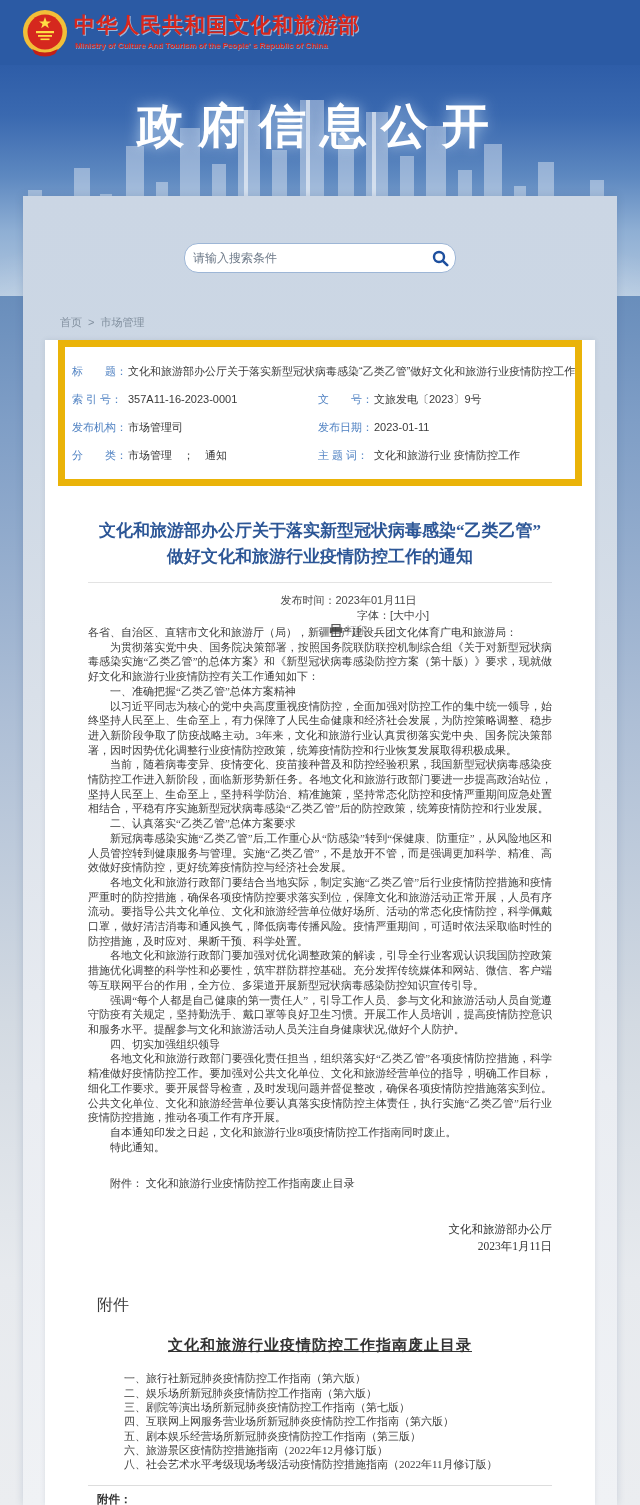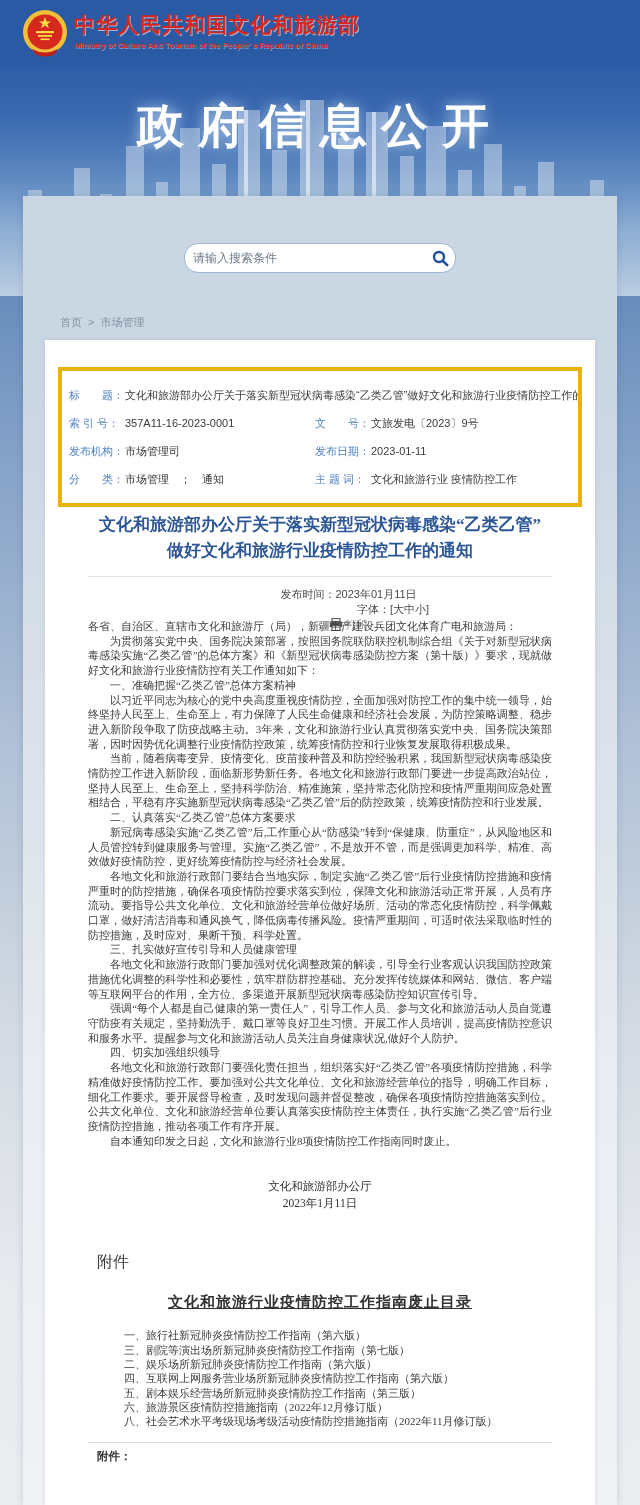--- a/index.html
+++ b/index.html
@@ -32,42 +32,42 @@
     display:flex;align-items:center;padding:0 6px;box-sizing:border-box;}
   .search-box input{border:none;outline:none;flex:1;font-size:12px;color:#333;background:transparent;
     font-family:"Liberation Sans",sans-serif;}
   .search-box input::placeholder{color:#6f7b8a;}
   .search-icon{width:17px;height:17px;flex-shrink:0;cursor:pointer;}
   .breadcrumb{margin:42px 16px 0 37px;font-size:11px;color:#82909f;height:13px;}
   .breadcrumb .sep{margin:0 6px;}
   
   .card{margin:12px 22px 0;background:#ffffff;height:1165px;box-sizing:border-box;box-shadow:0 0 5px rgba(60,80,110,.12);}
   
-  .meta-table{border:4px solid #eab308;margin:0 13px;padding:10px 0;font-size:11px;position:relative;top:27px;}
+  .meta-table{border:7px solid #eab308;margin:0 13px;padding:10px 0;font-size:11px;position:relative;top:0;}
   .meta-row{display:flex;height:28px;align-items:center;}
   .meta-label{color:#4f81c2;padding-left:7px;width:56px;flex-shrink:0;white-space:nowrap;}
   .meta-value{color:#3a3a3a;white-space:nowrap;overflow:hidden;}
   .meta-value.v1{width:183px;flex-shrink:0;}
   .meta-value.full{flex:1;}
   
   .article-title{margin:32px 40px 0;text-align:center;font-size:17px;font-weight:bold;color:#2c5696;
     line-height:26px;font-family:"Liberation Serif","DejaVu Serif",serif;}
   .title-divider{border-bottom:1px solid #e3e3e3;margin:12px 43px 0;}
   .article-meta{display:flex;align-items:center;margin:10px 43px 0;height:20px;font-size:11px;color:#4a4a4a;flex-direction:column;}
   .article-meta .publish{margin-left:57px;}
   .article-meta .fontsize{margin-left:146px;}
   .article-meta .fontsize .ctl{cursor:pointer;}
   .article-meta .print{margin-left:56px;display:flex;align-items:center;color:#999;cursor:pointer;}
   .article-meta .print svg{margin-right:3px;}
   .article-body{margin:12px 43px 0;font-size:11px;line-height:14.7px;color:#3d3d3d;text-align:justify;
     font-family:"Liberation Serif","DejaVu Serif",serif;}
   .article-body p{margin:0;text-indent:2em;}
   .article-body p.salutation{text-indent:0;}
   .attach-line{margin:22px 43px 0;font-size:11px;color:#3d3d3d;font-family:"Liberation Serif",serif;text-indent:2em;cursor:pointer;}
-  .signature{margin:30px 43px 0;text-align:center;font-size:11.5px;line-height:17px;color:#333;
+  .signature{margin:30px 43px 0;text-align:right;font-size:11.5px;line-height:17px;color:#333;
     font-family:"Liberation Serif",serif;}
   .appendix-label{margin:40px 0 0 52px;font-size:16px;color:#3d3d3d;font-family:"Liberation Serif",serif;}
   .appendix-title{margin:20px 0 0 0;text-align:center;font-size:15px;font-weight:bold;color:#333;
     font-family:"Liberation Serif","DejaVu Serif",serif;letter-spacing:1px;text-decoration:underline;}
   .appendix-list{margin:16px 43px 0 79px;font-size:11px;line-height:14.3px;color:#3d3d3d;
     font-family:"Liberation Serif",serif;}
   .appendix-list div{margin:0;}
   .hr1{border-top:1px solid #dddddd;margin:14px 43px 0;}
   .footer-attach{margin:6px 0 0 52px;font-size:11.5px;font-weight:bold;color:#333;
     font-family:"Liberation Serif",serif;}
@@ -184,40 +184,41 @@
 
     <div class="article-body">
         <p class="salutation">各省、自治区、直辖市文化和旅游厅（局），新疆生产建设兵团文化体育广电和旅游局：</p>
         <p class="normal">为贯彻落实党中央、国务院决策部署，按照国务院联防联控机制综合组《关于对新型冠状病毒感染实施“乙类乙管”的总体方案》和《新型冠状病毒感染防控方案（第十版）》要求，现就做好文化和旅游行业疫情防控有关工作通知如下：</p>
         <p class="heading">一、准确把握“乙类乙管”总体方案精神</p>
         <p class="normal">以习近平同志为核心的党中央高度重视疫情防控，全面加强对防控工作的集中统一领导，始终坚持人民至上、生命至上，有力保障了人民生命健康和经济社会发展，为防控策略调整、稳步进入新阶段争取了防疫战略主动。3年来，文化和旅游行业认真贯彻落实党中央、国务院决策部署，因时因势优化调整行业疫情防控政策，统筹疫情防控和行业恢复发展取得积极成果。</p>
         <p class="normal">当前，随着病毒变异、疫情变化、疫苗接种普及和防控经验积累，我国新型冠状病毒感染疫情防控工作进入新阶段，面临新形势新任务。各地文化和旅游行政部门要进一步提高政治站位，坚持人民至上、生命至上，坚持科学防治、精准施策，坚持常态化防控和疫情严重期间应急处置相结合，平稳有序实施新型冠状病毒感染“乙类乙管”后的防控政策，统筹疫情防控和行业发展。</p>
         <p class="heading">二、认真落实“乙类乙管”总体方案要求</p>
         <p class="normal">新冠病毒感染实施“乙类乙管”后,工作重心从“防感染”转到“保健康、防重症”，从风险地区和人员管控转到健康服务与管理。实施“乙类乙管”，不是放开不管，而是强调更加科学、精准、高效做好疫情防控，更好统筹疫情防控与经济社会发展。</p>
         <p class="normal">各地文化和旅游行政部门要结合当地实际，制定实施“乙类乙管”后行业疫情防控措施和疫情严重时的防控措施，确保各项疫情防控要求落实到位，保障文化和旅游活动正常开展，人员有序流动。要指导公共文化单位、文化和旅游经营单位做好场所、活动的常态化疫情防控，科学佩戴口罩，做好清洁消毒和通风换气，降低病毒传播风险。疫情严重期间，可适时依法采取临时性的防控措施，及时应对、果断干预、科学处置。</p>
-        <p class="heading">三、扎实做好宣传引导和人员健康管理</p>
         <p class="normal">各地文化和旅游行政部门要加强对优化调整政策的解读，引导全行业客观认识我国防控政策措施优化调整的科学性和必要性，筑牢群防群控基础。充分发挥传统媒体和网站、微信、客户端等互联网平台的作用，全方位、多渠道开展新型冠状病毒感染防控知识宣传引导。</p>
         <p class="normal">强调“每个人都是自己健康的第一责任人”，引导工作人员、参与文化和旅游活动人员自觉遵守防疫有关规定，坚持勤洗手、戴口罩等良好卫生习惯。开展工作人员培训，提高疫情防控意识和服务水平。提醒参与文化和旅游活动人员关注自身健康状况,做好个人防护。</p>
         <p class="heading">四、切实加强组织领导</p>
         <p class="normal">各地文化和旅游行政部门要强化责任担当，组织落实好“乙类乙管”各项疫情防控措施，科学精准做好疫情防控工作。要加强对公共文化单位、文化和旅游经营单位的指导，明确工作目标，细化工作要求。要开展督导检查，及时发现问题并督促整改，确保各项疫情防控措施落实到位。公共文化单位、文化和旅游经营单位要认真落实疫情防控主体责任，执行实施“乙类乙管”后行业疫情防控措施，推动各项工作有序开展。</p>
         <p class="normal">自本通知印发之日起，文化和旅游行业8项疫情防控工作指南同时废止。</p>
-      </div>
-
+        <p class="normal">特此通知。</p>
+      </div>
+
+    <div class="attach-line">附件：  文化和旅游行业疫情防控工作指南废止目录</div>
 
     <div class="signature">
       <div>文化和旅游部办公厅</div>
       <div>2023年1月11日</div>
     </div>
 
     <div class="appendix-label">附件</div>
     <div class="appendix-title">文化和旅游行业疫情防控工作指南废止目录</div>
     <div class="appendix-list">
         <div>一、旅行社新冠肺炎疫情防控工作指南（第六版）</div>
+        <div>二、娱乐场所新冠肺炎疫情防控工作指南（第六版）</div>
         <div>三、剧院等演出场所新冠肺炎疫情防控工作指南（第七版）</div>
-        <div>二、娱乐场所新冠肺炎疫情防控工作指南（第六版）</div>
         <div>四、互联网上网服务营业场所新冠肺炎疫情防控工作指南（第六版）</div>
         <div>五、剧本娱乐经营场所新冠肺炎疫情防控工作指南（第三版）</div>
         <div>六、旅游景区疫情防控措施指南（2022年12月修订版）</div>
         <div>八、社会艺术水平考级现场考级活动疫情防控措施指南（2022年11月修订版）</div>
       </div>
 
     <div class="hr1"></div>
     <div class="footer-attach">附件：</div>
 
   </div>

